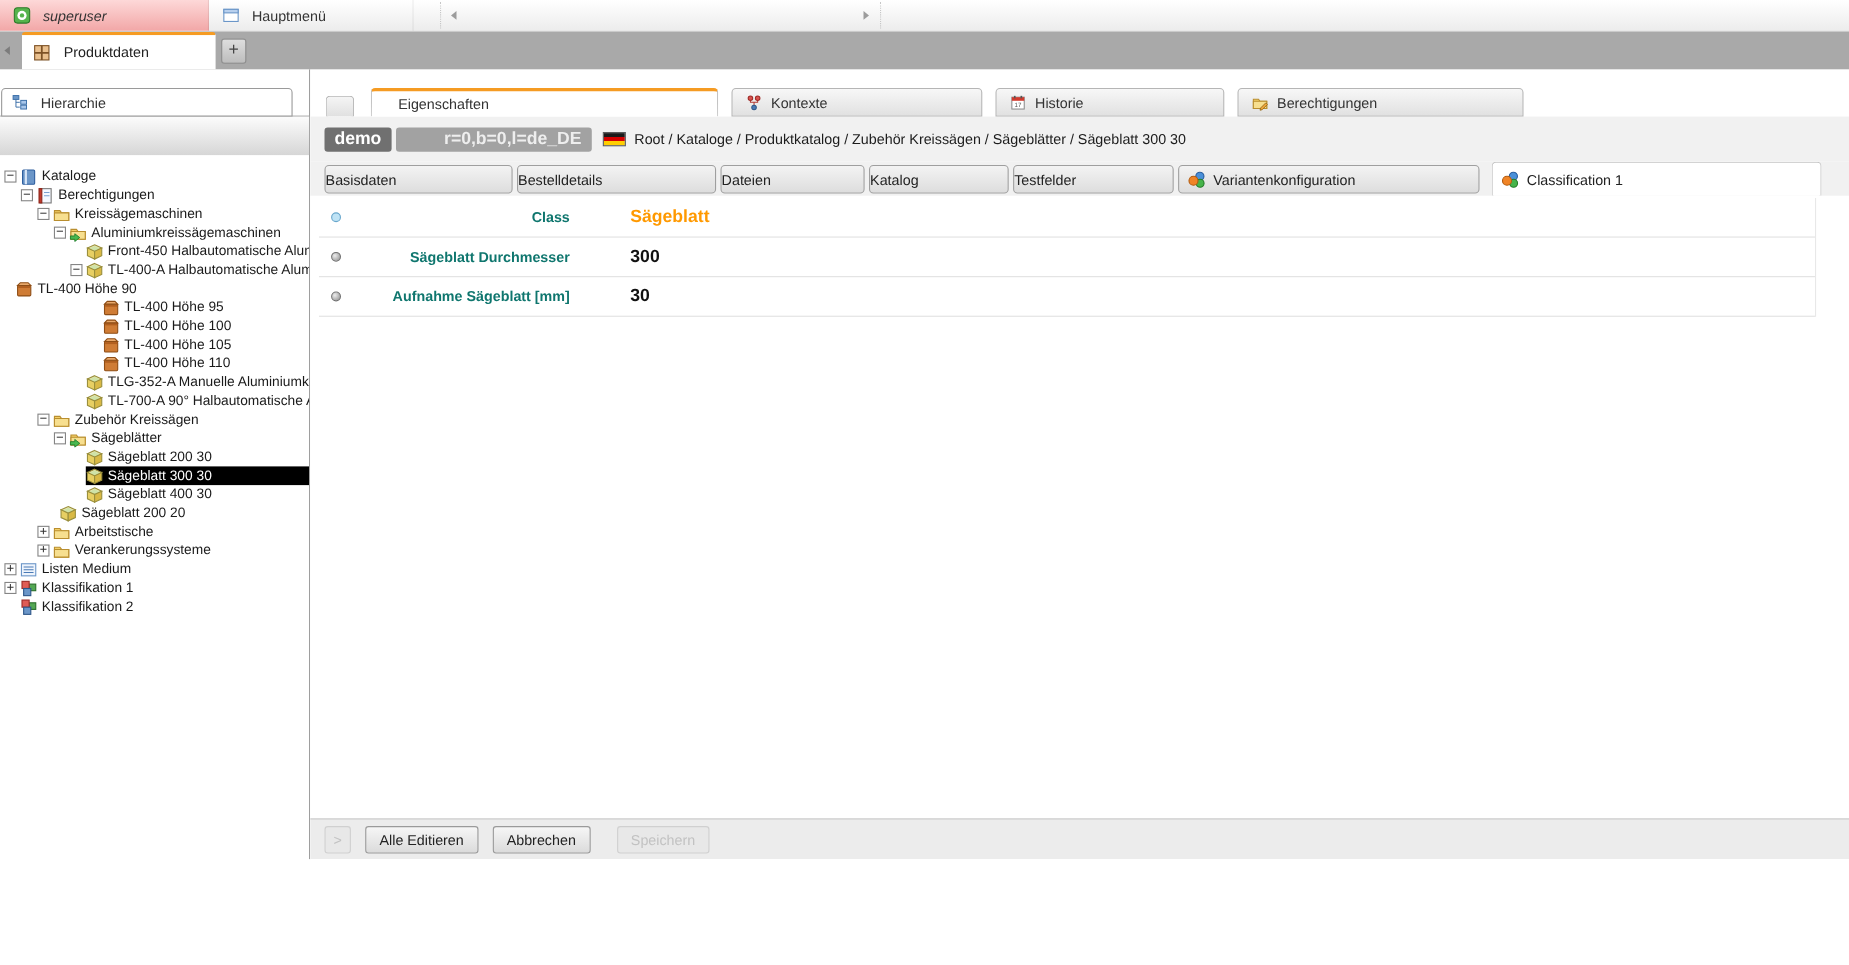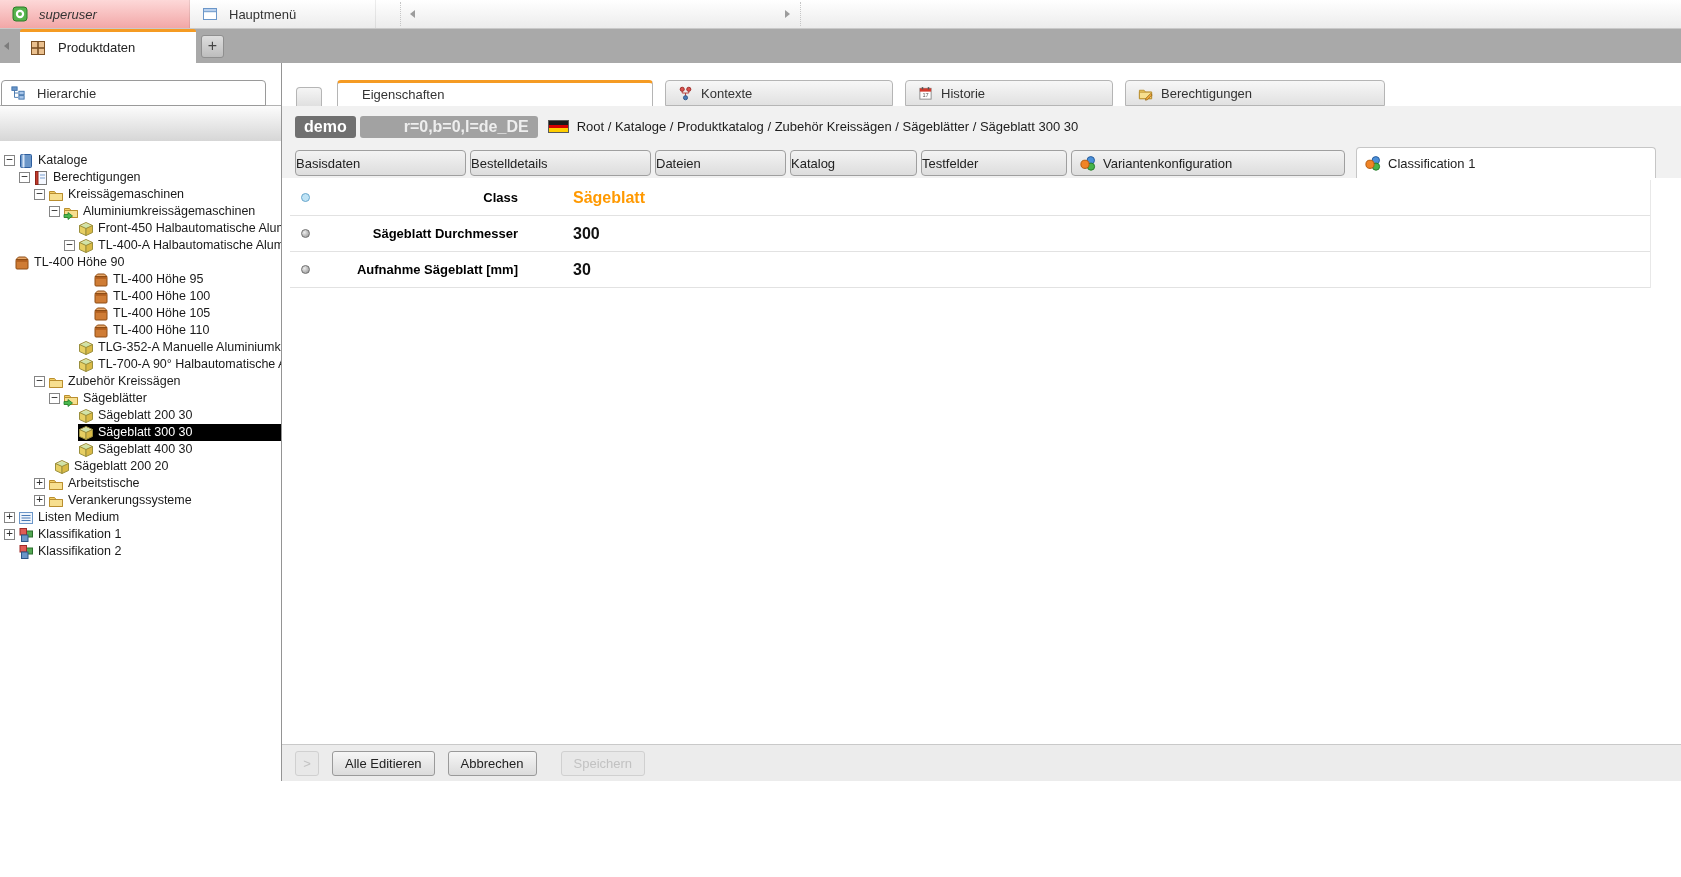--- a/index.html
+++ b/index.html
@@ -89,21 +89,21 @@
     border-bottom:none; border-radius:4px 4px 0 0; }
   .sticon { width:16px; height:16px; display:flex; flex:none; }
 
   .content { flex:1; background:#fff; padding:2px 30px 0 8px; }
   .content-inner { border-right:1px solid #e8e8e8; }
   .field-row { display:flex; align-items:center; height:36px; border-bottom:1px solid #e2e2e2; }
   .bullet { width:9px; height:9px; border-radius:50%; margin-left:11px; flex:none; }
   .bullet.blue { background:#bfe3f5; border:1px solid #69a7cc; }
   .bullet.gray { background:radial-gradient(circle at 35% 35%, #ededed, #8d8d8d); border:1px solid #6f6f6f; }
   .flabel { width:200px; margin-left:8px; text-align:right; font-weight:bold;
-    font-size:13px; color:#000000; flex:none; }
+    font-size:13px; color:#0f766e; flex:none; }
   .fvalue { margin-left:55px; font-weight:bold; font-size:16px; color:#111; }
   .fvalue.orange { color:#ff9900; }
 
   .footer { height:37px; background:#ececec; border-top:1px solid #c9c9c9;
     display:flex; align-items:center; padding-left:13px; gap:13px; }
   .fbtn { height:25px; padding:0 12px; background:linear-gradient(#f6f6f6,#dbdbdb);
     border:1px solid #9a9a9a; border-radius:3px; font-size:13px; color:#222;
     display:flex; align-items:center; }
   .fbtn.disabled { background:#e8e8e8; border-color:#d0d0d0; color:#c2c2c2; }
   .fbtn.next { width:24px; padding:0; justify-content:center; }

